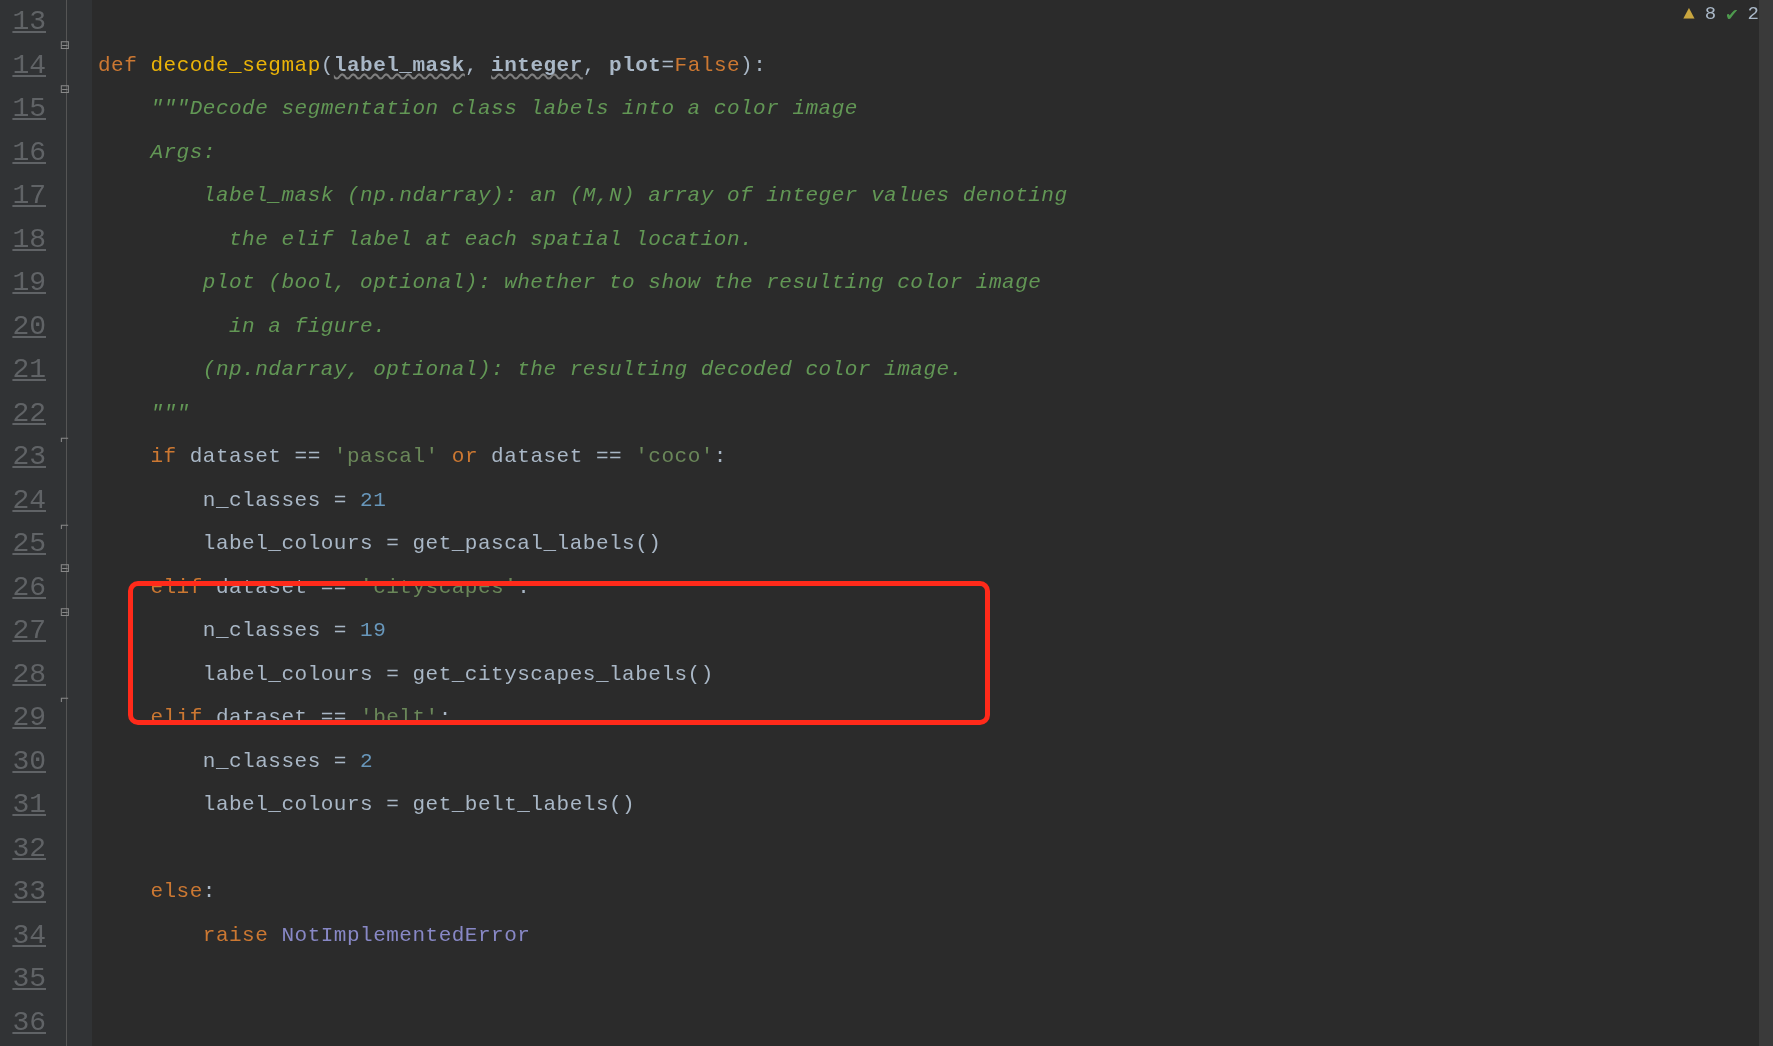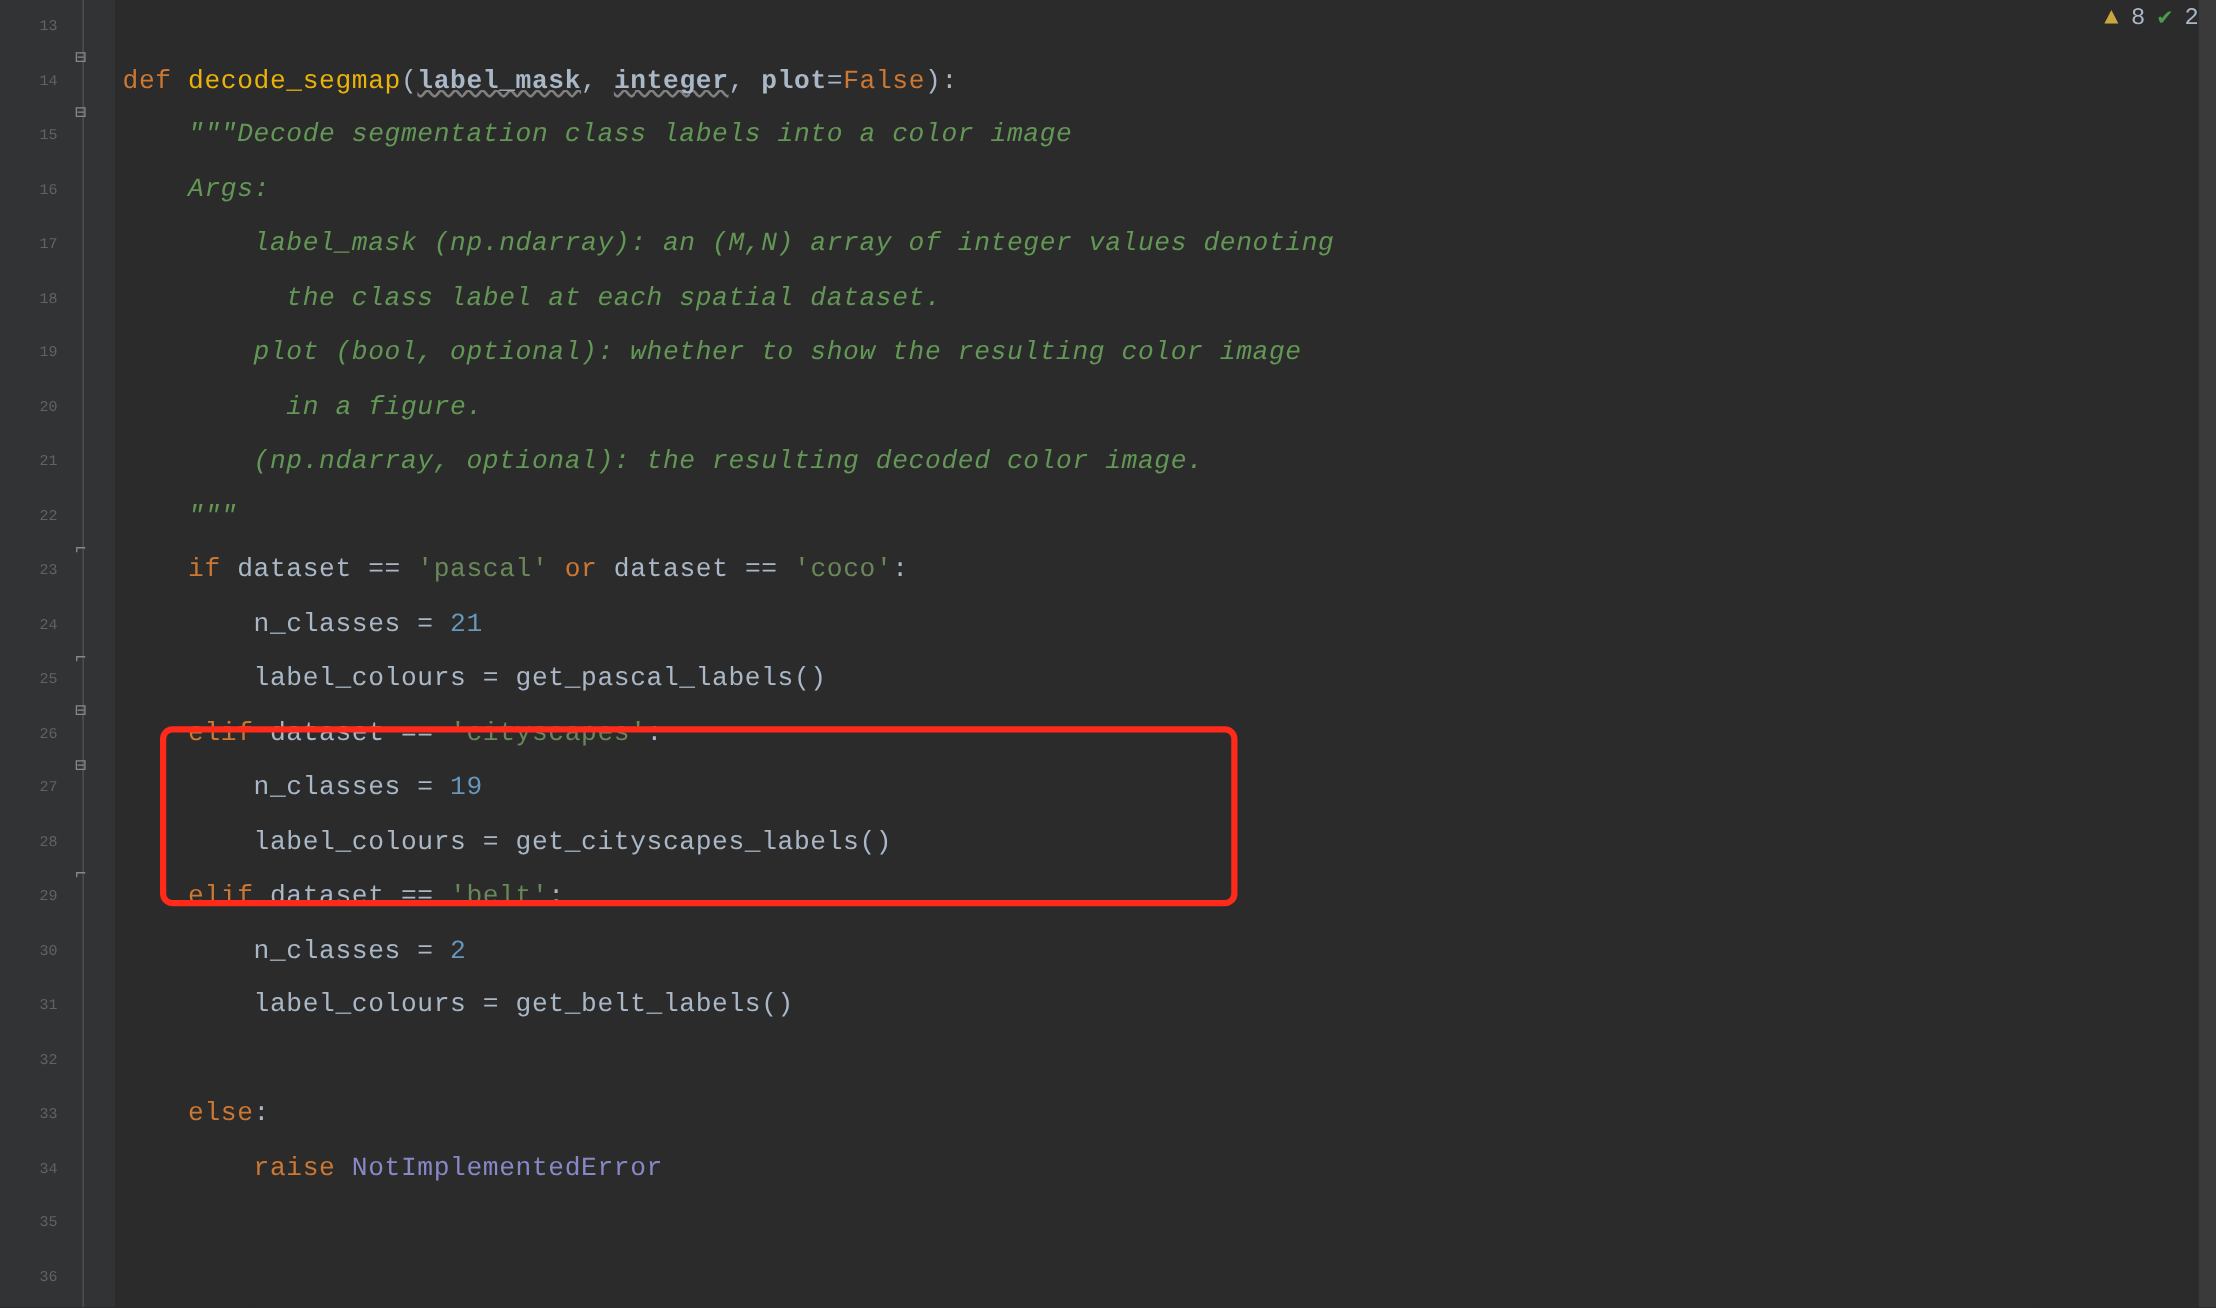--- a/index.html
+++ b/index.html
@@ -22,21 +22,22 @@
     background: #313335;
     color: #606366;
     text-align: right;
     padding-top: 0px;
     user-select: none;
   }
   .gutter .ln {
     height: 43.5px;
     line-height: 43.5px;
     padding-right: 10px;
-    font-size: 12px;
+    font-size: 28px;
+    text-decoration: underline;
   }
   .fold-col {
     width: 36px;
     background: #313335;
     position: relative;
   }
   .fold-col .fold-line {
     position: absolute;
     left: 10px;
     top: 0;
@@ -157,21 +158,21 @@
       <span>2</span>
     </div>
 
     <div class="code-line"></div>
 
     <div class="code-line"><span class="kw">def </span><span class="fn">decode_segmap</span><span class="op">(</span><span class="param underline-wavy">label_mask</span><span class="op">, </span><span class="param underline-wavy">integer</span><span class="op">, </span><span class="param">plot</span><span class="op">=</span><span class="builtin">False</span><span class="op">):</span></div>
 
     <div class="code-line"><span class="doc">    """Decode segmentation class labels into a color image</span></div>
     <div class="code-line"><span class="doc">    Args:</span></div>
     <div class="code-line"><span class="doc">        label_mask (np.ndarray): an (M,N) array of integer values denoting</span></div>
-    <div class="code-line"><span class="doc">          the class label at each spatial dataset.</span></div>
+    <div class="code-line"><span class="doc">          the elif label at each spatial location.</span></div>
     <div class="code-line"><span class="doc">        plot (bool, optional): whether to show the resulting color image</span></div>
     <div class="code-line"><span class="doc">          in a figure.</span></div>
     <div class="code-line"><span class="doc">        (np.ndarray, optional): the resulting decoded color image.</span></div>
     <div class="code-line"><span class="doc">    """</span></div>
 
     <div class="code-line"><span class="kw">    if </span><span>dataset == </span><span class="strlit">'pascal'</span><span class="kw"> or </span><span>dataset == </span><span class="strlit">'coco'</span><span class="op">:</span></div>
 
     <div class="code-line"><span>        n_classes = </span><span class="num">21</span></div>
 
     <div class="code-line"><span>        label_colours = get_pascal_labels()</span></div>

